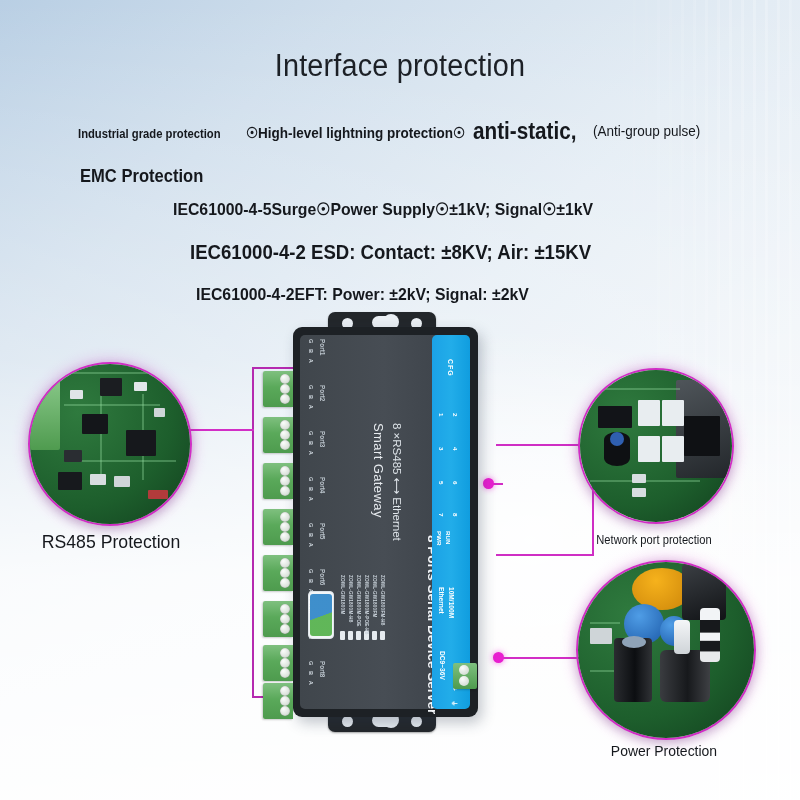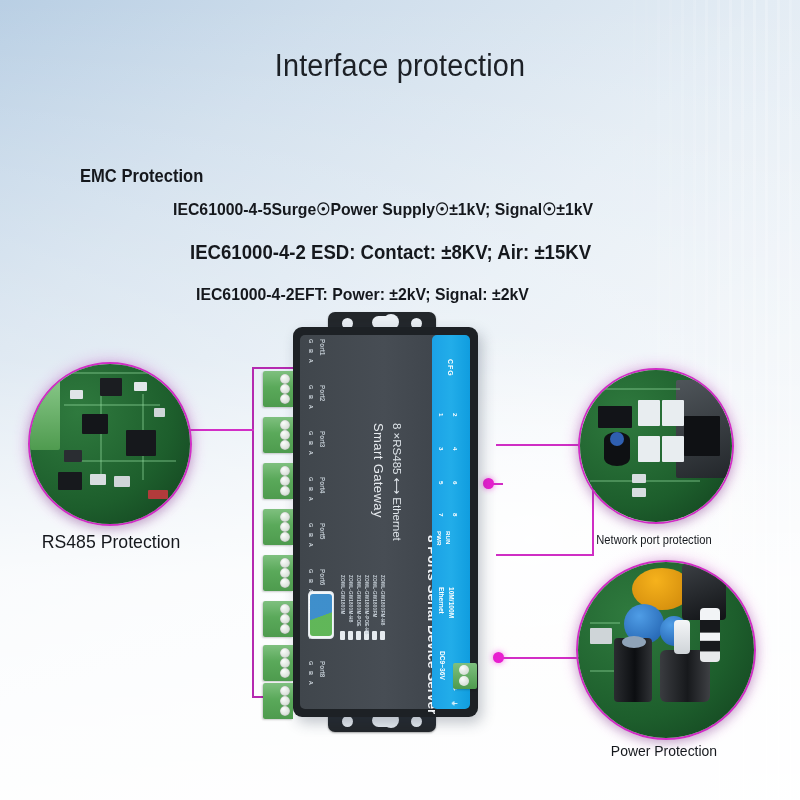--- a/index.html
+++ b/index.html
@@ -186,20 +186,26 @@
 </style>
 </head>
 <body>
 
 <div id="stage">
   <div class="streaks"></div>
   <div class="glow"></div>
 
   <div class="title">Interface protection</div>
 
+  <div class="subrow">
+    <div class="sub sub-a">Industrial grade protection</div>
+    <div class="sub sub-b">☉High-level lightning protection☉</div>
+    <div class="sub sub-c">anti-static,</div>
+    <div class="sub sub-d">(Anti-group pulse)</div>
+  </div>
 
   <div class="emc">EMC Protection</div>
   <div class="spec spec1">IEC61000-4-5Surge☉Power Supply☉±1kV; Signal☉±1kV</div>
   <div class="spec spec2">IEC61000-4-2 ESD: Contact: ±8KV; Air: ±15KV</div>
   <div class="spec spec3">IEC61000-4-2EFT: Power: ±2kV; Signal: ±2kV</div>
 
   <div class="bracket" style="left:252px;top:367px;width:60px;height:327px;"></div>
   <div class="lead" style="left:148px;top:429px;width:106px;height:2px;"></div>
 
   <div class="bracket2" style="left:496px;top:444px;width:96px;height:108px;"></div>

